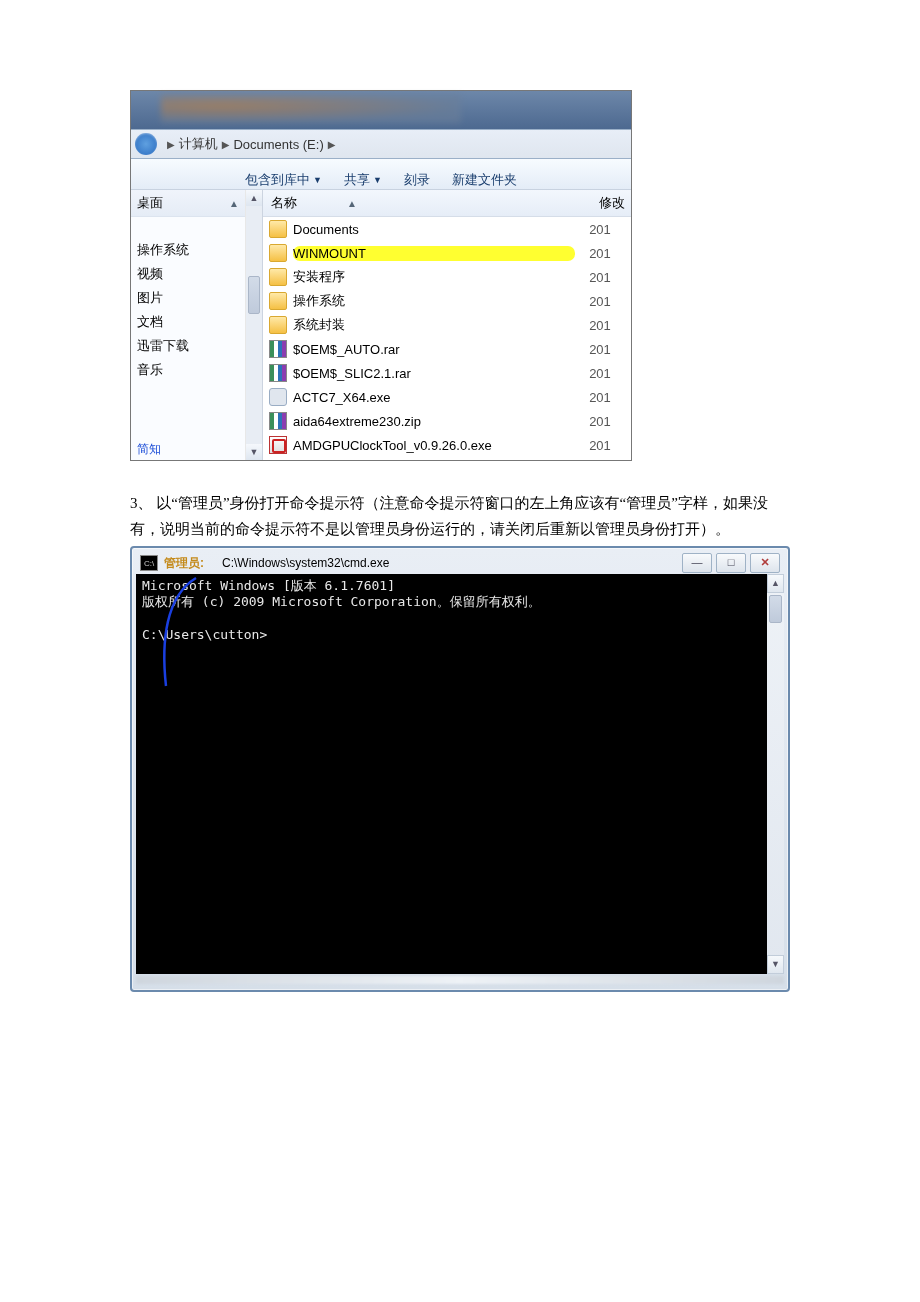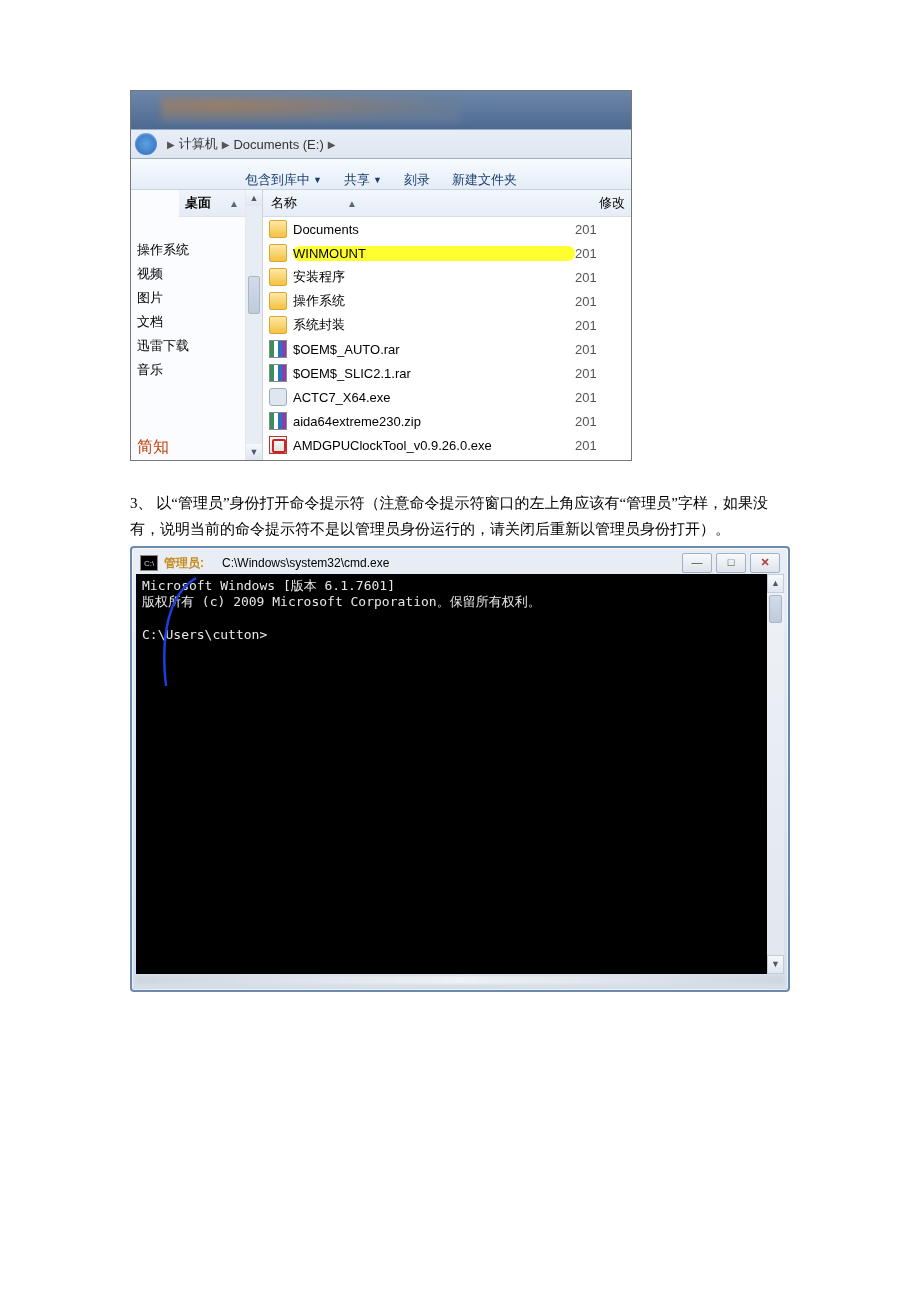--- a/index.html
+++ b/index.html
@@ -8,37 +8,37 @@
   .explorer{width:500px;border:1px solid #777;background:#fff;margin-bottom:30px;}
   .ex-titlebar{height:38px;background:linear-gradient(#6d87a9,#4d6990);position:relative;}
   .ex-titlebar .blur{position:absolute;left:30px;top:4px;width:300px;height:28px;background:radial-gradient(ellipse at 20% 40%,#c08040 0%,#6b7f99 70%);filter:blur(3px);opacity:0.6;}
   .ex-addr{display:flex;align-items:center;height:28px;background:linear-gradient(#e8eef7,#dfe6ef);border-top:1px solid #9bb0c8;border-bottom:1px solid #9bb0c8;padding:0 4px;color:#333;font-size:13px;}
   .ex-addr .back{width:22px;height:22px;border-radius:50%;background:radial-gradient(circle,#5fa0e0,#2a6bbf);margin-right:6px;box-shadow:inset 0 1px 2px #fff6;}
   .ex-addr .sep{color:#555;margin:0 4px;font-size:10px;}
   .ex-toolbar{display:flex;align-items:flex-end;height:30px;background:linear-gradient(#f7fbff,#e4ecf7);border-bottom:1px solid #c8d2e0;font-size:13px;color:#1a3e6e;padding:0 8px;gap:22px;}
   .ex-toolbar .tb-item{display:flex;align-items:center;gap:3px;}
   .ex-body{display:flex;height:270px;}
   .ex-nav{width:114px;background:#fafcff;border-right:1px solid #e8e8e8;position:relative;font-size:13px;color:#000;}
-  .ex-nav .nhead{display:flex;align-items:center;height:26px;background:linear-gradient(#f0f4fb,#e5ecf6);border-bottom:1px solid #dce4ef;padding:0 6px;font-weight:bold;margin-left:48px;}
+  .ex-nav .nhead{display:flex;align-items:center;height:26px;background:linear-gradient(#f0f4fb,#e5ecf6);border-bottom:1px solid #dce4ef;padding:0 6px;font-weight:normal;}
   .ex-nav .nhead .sort{margin-left:auto;font-size:10px;color:#567;}
   .ex-nav .nitem{padding:3px 6px;}
-  .ex-nav .nbot{position:absolute;bottom:2px;left:6px;color:#c2410c;font-size:16px;}
+  .ex-nav .nbot{position:absolute;bottom:2px;left:6px;color:#1d4ed8;font-size:12px;}
   .ex-nav-scroll{width:16px;background:#e8edf4;border-right:1px solid #ccd4e0;display:flex;flex-direction:column;}
   .ex-nav-scroll .arr{height:16px;background:linear-gradient(#f5f8fc,#dee6f0);text-align:center;font-size:9px;line-height:16px;color:#556;}
   .ex-nav-scroll .thumb{margin:70px 2px;height:36px;background:linear-gradient(#d2dbe8,#bfcadb);border:1px solid #aab6c8;border-radius:2px;}
   .ex-files{flex:1;display:flex;flex-direction:column;}
   .ex-cols{display:flex;height:26px;background:linear-gradient(#f3f7fd,#e6edf7);border-bottom:1px solid #d5dde8;font-size:13px;color:#000;}
   .ex-cols .c1{flex:1;padding:4px 8px;display:flex;align-items:center;}
   .ex-cols .c1 .sort{margin-left:50px;font-size:10px;color:#567;}
   .ex-cols .c2{width:50px;padding:4px 6px;text-align:right;}
   .ex-list{flex:1;overflow:hidden;font-size:13px;}
   .ex-row{display:flex;align-items:center;height:24px;padding:0 6px;}
   .ex-row .ico{width:16px;height:16px;margin-right:6px;flex:none;}
   .ex-row .nm{flex:1;color:#000;}
-  .ex-row .dt{width:50px;text-align:left;color:#555;}
+  .ex-row .dt{width:50px;text-align:center;color:#555;}
   .ico-folder{background:linear-gradient(#ffe9a8,#f5c044);border-radius:2px;border:1px solid #d9a830;}
   .ico-rar{background:linear-gradient(90deg,#3b8f5a 0 4px,#fff 4px 8px,#2c72b8 8px 12px,#8b3db0 12px 16px);border:1px solid #888;}
   .ico-exe{background:#e0e6ee;border:1px solid #9aadc4;border-radius:3px;}
   .ico-app{background:linear-gradient(#fff,#ddd);border:1px solid #b33;position:relative;}
   .ico-app:after{content:"";position:absolute;left:2px;top:2px;width:10px;height:10px;border:2px solid #c22;border-radius:2px;}
   .hl{background:#ffff30;border-radius:7px;}
   
   .article p{margin:0 0 4px 0;line-height:1.7;font-size:15px;font-family:"SimSun",serif;}
   
   .cmd-wrap{border:2px solid #6b8aad;border-radius:4px;background:linear-gradient(#e9eef5,#d6dfe9);padding:4px 4px 6px 4px;box-shadow:inset 0 0 0 1px #fff8;margin-bottom:70px;}

